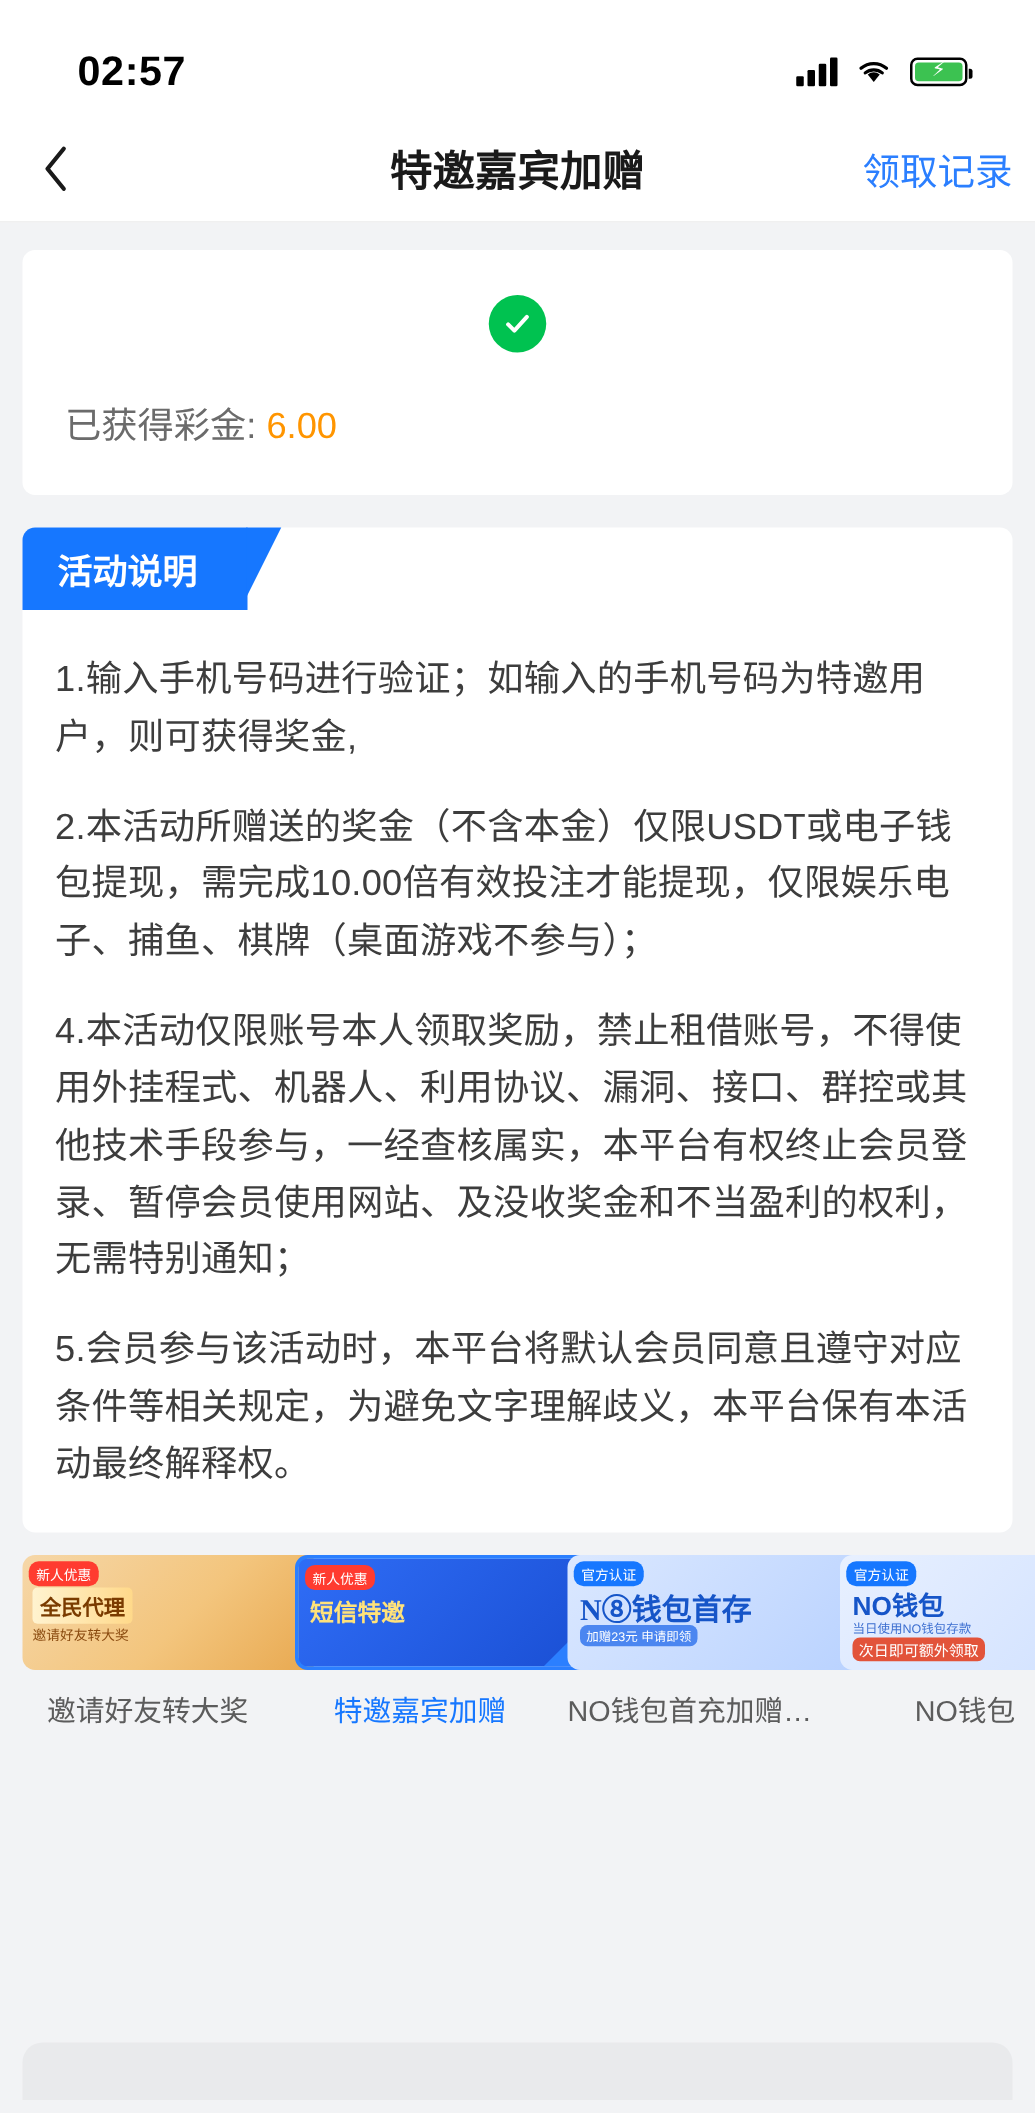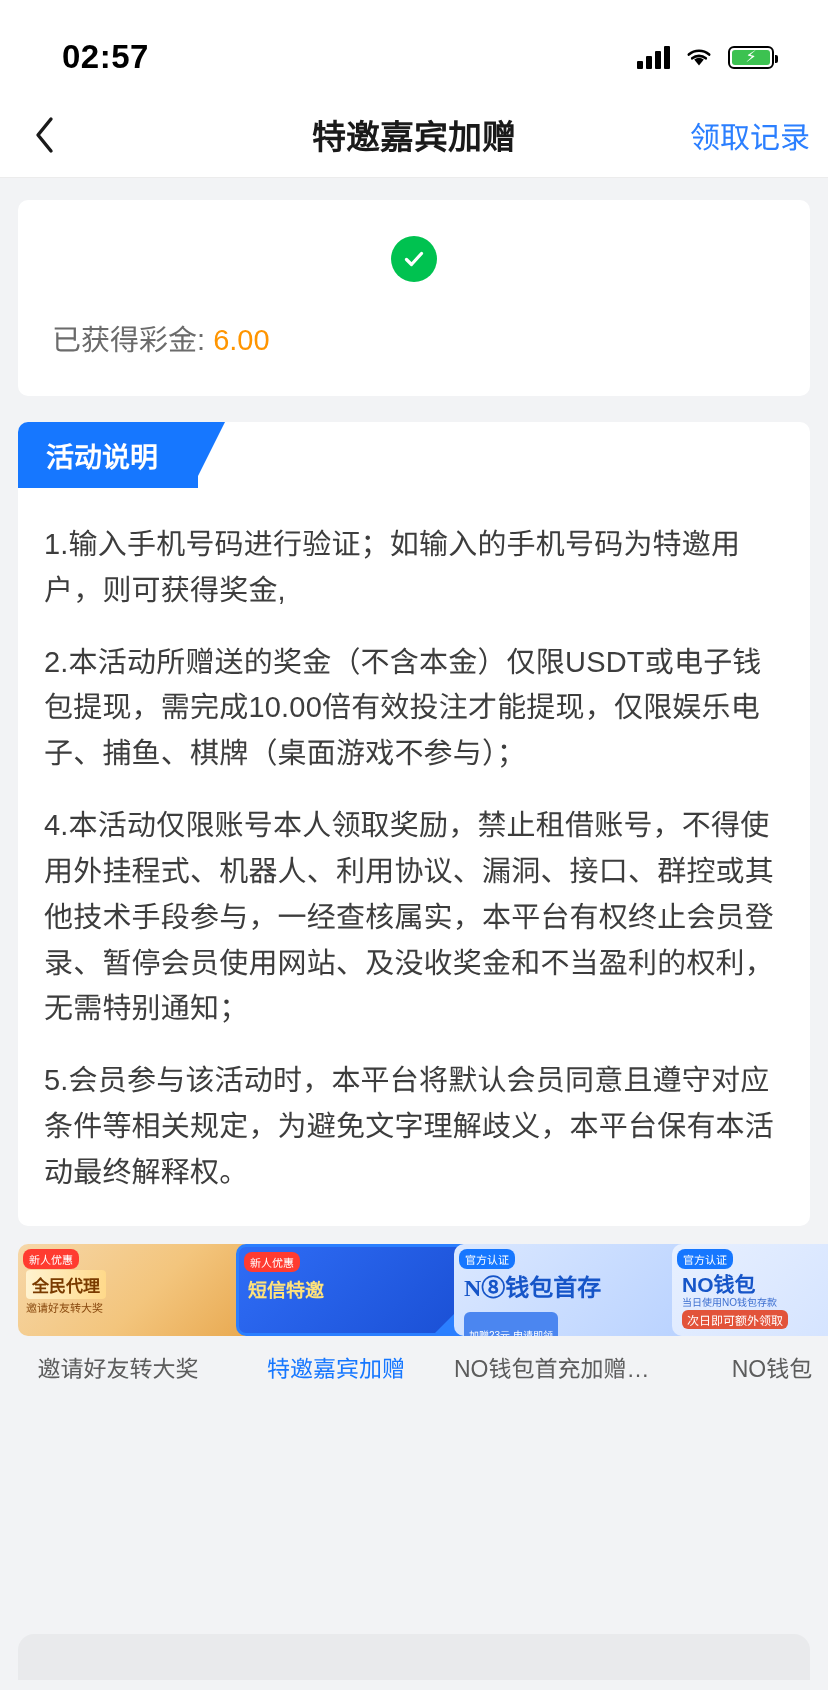--- a/index.html
+++ b/index.html
@@ -271,25 +271,25 @@
     position: absolute;
     left: 10px; top: 24px;
     font-size: 24px;
     font-weight: bold;
     color: #1655c8;
     white-space: nowrap;
     font-family: Liberation Serif, serif;
   }
   .promo-sub-3 {
     position: absolute;
-    left: 10px; top: 68px;
+    left: 10px; top: 56px;
     font-size: 10px;
     color: #ffffff;
     background: #4b86f0;
-    padding: 15px 5px;
+    padding: 1px 5px;
     border-radius: 6px;
     white-space: nowrap;
   }
   .promo-caption-4 {
     position: absolute;
     left: 10px; top: 24px;
     font-size: 21px;
     font-weight: bold;
     color: #1655c8;
     white-space: nowrap;

